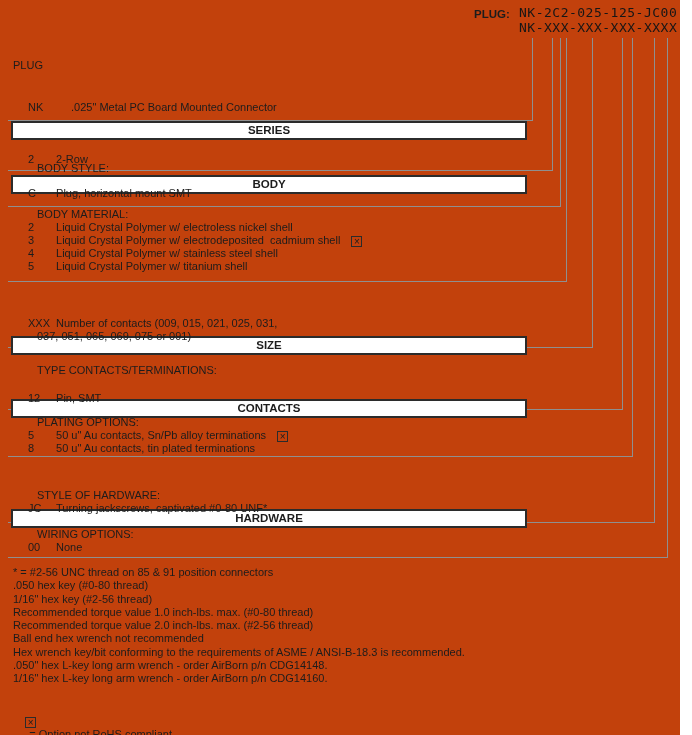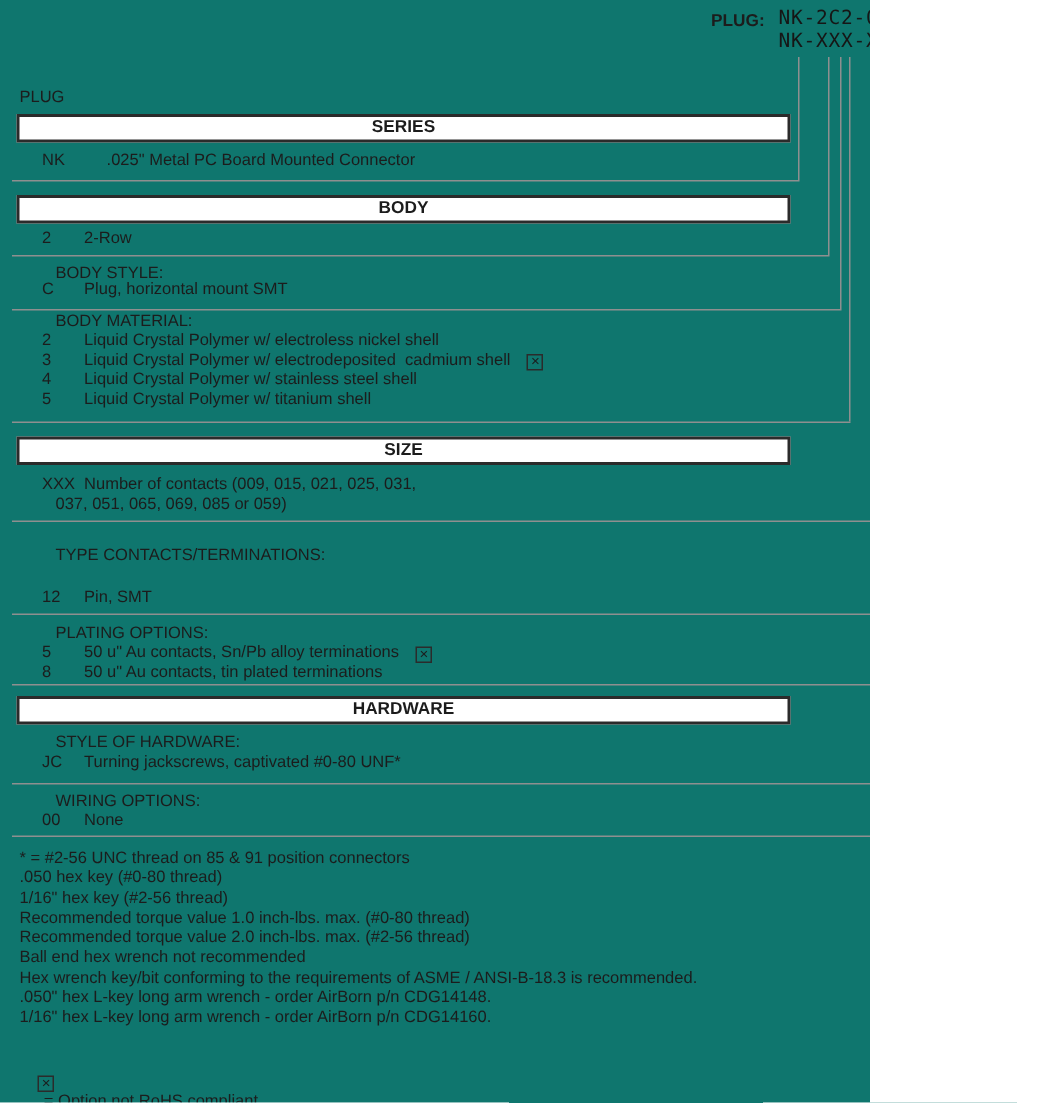--- a/index.html
+++ b/index.html
@@ -1,24 +1,24 @@
 <!DOCTYPE html>
 <html><head>
 <meta charset="utf-8">
 <style>
   html,body{margin:0;padding:0;background:#fff;}
-  #page{position:relative;width:580px;height:735px;background:#0f766e;overflow:hidden;
+  #page{position:relative;width:680px;height:735px;background:#c2410c;overflow:hidden;
         font-family:"Liberation Sans",sans-serif;color:#1c1c1c;}
   .txt{position:absolute;font-size:11px;line-height:12px;white-space:pre;}
   .bold{font-weight:700;}
   .pn{position:absolute;font-family:"DejaVu Sans Mono",monospace;font-size:13px;
       letter-spacing:0.5px;line-height:14px;white-space:pre;color:#161616;}
   .hdr-box{position:absolute;left:11px;width:516px;height:19px;box-sizing:border-box;
            border:2px solid #2b2b2b;text-align:center;font-size:11.5px;font-weight:700;
-           line-height:15px;background:#fff;}
+           line-height:15px;background:#fff;margin-top:45px;}
   .row{position:absolute;left:0;width:560px;font-size:11px;line-height:12px;}
   .code{display:inline-block;margin-left:28px;width:25px;vertical-align:top;}
   .desc{display:inline-block;white-space:pre;vertical-align:top;}
   .desc-wide{margin-left:15px;}
   .subhead{position:absolute;left:37px;font-size:11px;line-height:12px;white-space:pre;}
   .rule{position:absolute;height:1px;background:#8f8f8f;}
   .vline{position:absolute;width:1px;background:#8f8f8f;}
   .rohs-icon{display:inline-block;width:9px;height:9px;box-sizing:content-box;
              border:1px solid #2b2b2b;margin-left:8px;vertical-align:-1px;
              text-align:center;}
@@ -67,21 +67,21 @@
     <span class="desc desc-wide">.025" Metal PC Board Mounted Connector</span>
   </div>
 
   <div class="hdr-box" style="top:130px;">
     <span>BODY</span>
   </div>
   <div class="row" style="top:153px;">
     <span class="code">2</span>
     <span class="desc">2-Row</span>
   </div>
-  <span class="subhead" style="top:176px;">BODY STYLE:</span>
+  <span class="subhead" style="top:162px;">BODY STYLE:</span>
   <div class="row" style="top:187px;">
     <span class="code">C</span>
     <span class="desc">Plug, horizontal mount SMT</span>
   </div>
   <span class="subhead" style="top:208px;">BODY MATERIAL:</span>
   <div class="row" style="top:221px;">
     <span class="code">2</span>
     <span class="desc">Liquid Crystal Polymer w/ electroless nickel shell</span>
   </div>
   <div class="row" style="top:234px;">
@@ -99,23 +99,26 @@
   </div>
 
   <div class="hdr-box" style="top:291px;">
     <span>SIZE</span>
   </div>
   <div class="row" style="top:317px;">
     <span class="code">XXX</span>
     <span class="desc">Number of contacts (009, 015, 021, 025, 031,</span>
   </div>
   <div class="row" style="top:330px;">
-    <span class="desc" style="margin-left:37px;">037, 051, 065, 069, 085 or 059)</span>
+    <span class="desc" style="margin-left:37px;">037, 051, 065, 069, 075 or 091)</span>
   </div>
 
+  <div class="hdr-box" style="top:354px;">
+    <span>CONTACTS</span>
+  </div>
   <span class="subhead" style="top:364px;">TYPE CONTACTS/TERMINATIONS:</span>
   <div class="row" style="top:392px;">
     <span class="code">12</span>
     <span class="desc">Pin, SMT</span>
   </div>
   <span class="subhead" style="top:416px;">PLATING OPTIONS:</span>
   <div class="row" style="top:429px;">
     <span class="code">5</span>
     <span class="desc">50 u" Au contacts, Sn/Pb alloy terminations</span>
     <span class="rohs-icon"></span>

